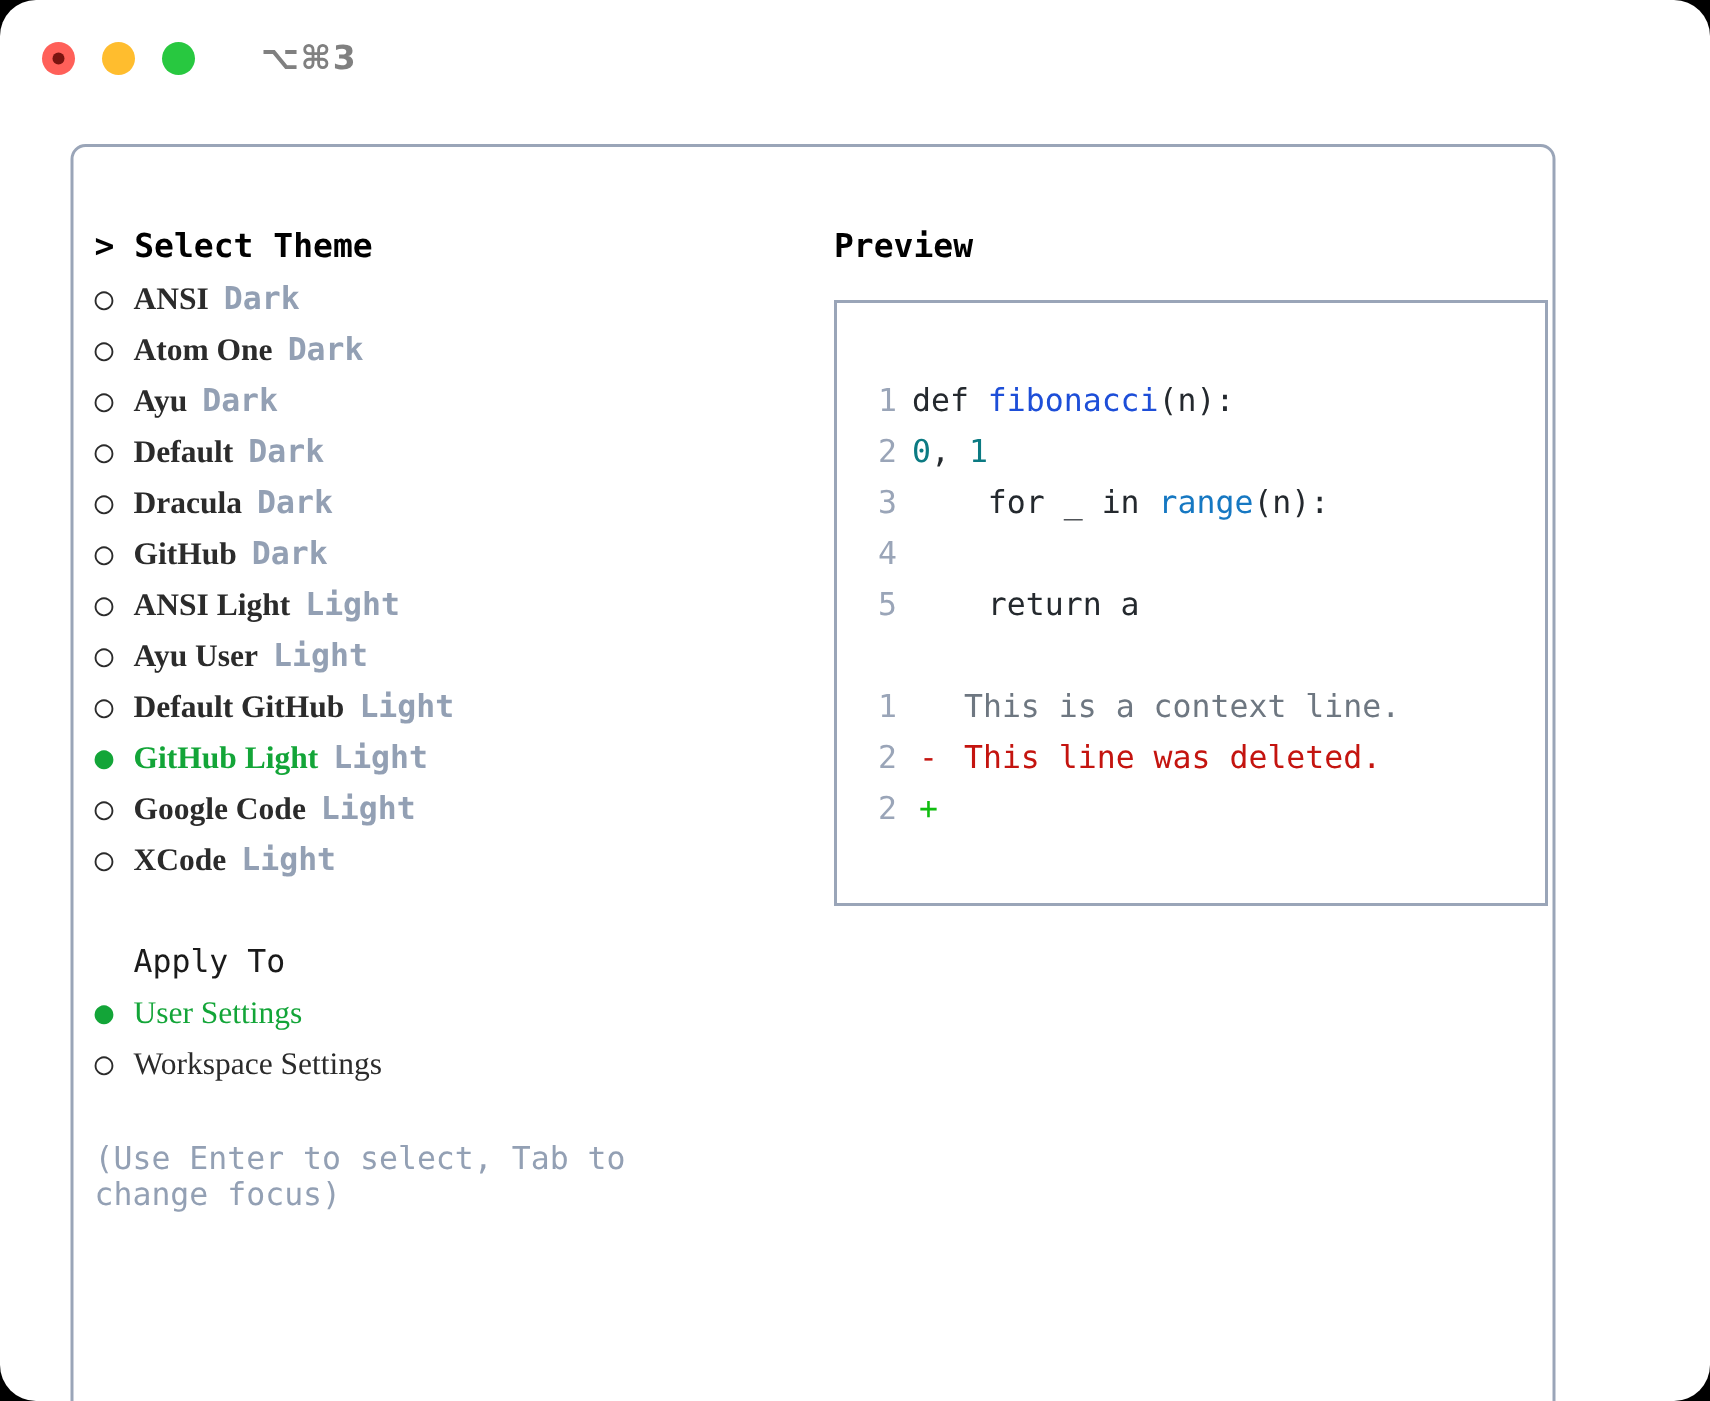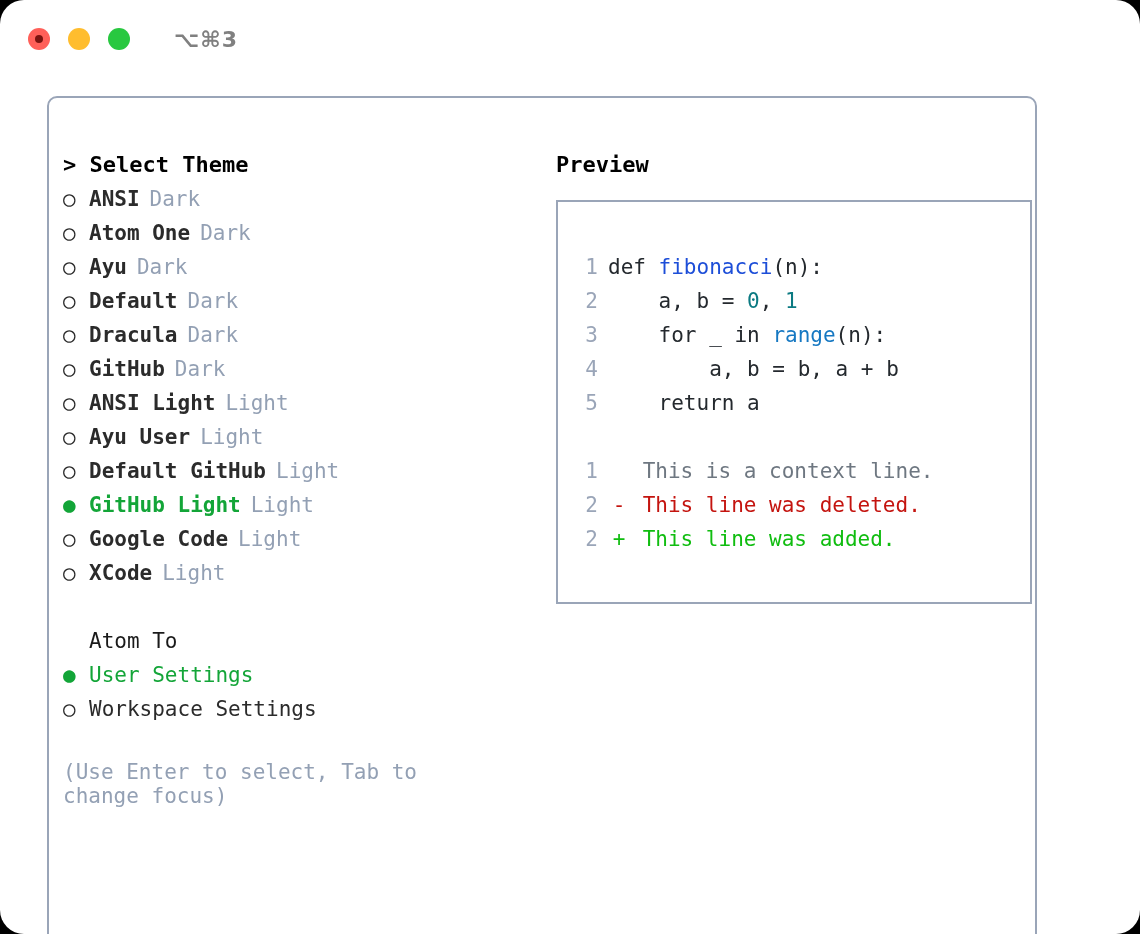--- a/index.html
+++ b/index.html
@@ -118,26 +118,27 @@
     width: 26px;
     flex: 0 0 26px;
     font-size: 21px;
     color: #2b2b2b;
     line-height: 34px;
   }
   .bullet.sel { color: #13a538; }
   .label {
     color: #2b2b2b;
     font-weight: bold;
+    font-family: Liberation Serif, serif;
   }
   .row.selected .label { color: #13a538; }
   .badge {
     color: #93a0b4;
     margin-left: 10px;
-    font-weight: normal;
+    font-weight: bold;
   }
 
   .apply-header {
     font-size: 21px;
     color: #1a1a1a;
     line-height: 34px;
     height: 34px;
     padding-left: 26px;
     white-space: pre;
     font-weight: normal;
@@ -237,45 +238,45 @@
             <div class="row"><span class="bullet">○</span><span class="label">ANSI Light</span><span class="badge">Light</span></div>
             <div class="row"><span class="bullet">○</span><span class="label">Ayu User</span><span class="badge">Light</span></div>
             <div class="row"><span class="bullet">○</span><span class="label">Default GitHub</span><span class="badge">Light</span></div>
             <div class="row selected"><span class="bullet sel">●</span><span class="label">GitHub Light</span><span class="badge">Light</span></div>
             <div class="row"><span class="bullet">○</span><span class="label">Google Code</span><span class="badge">Light</span></div>
             <div class="row"><span class="bullet">○</span><span class="label">XCode</span><span class="badge">Light</span></div>
           </div>
 
         <div class="spacer-34"></div>
 
-        <div class="apply-header">Atom To</div>
+        <div class="apply-header">Apply To</div>
         <div id="apply-list">
             <div class="row apply-row selected"><span class="bullet sel">●</span><span class="label">User Settings</span></div>
             <div class="row apply-row"><span class="bullet">○</span><span class="label">Workspace Settings</span></div>
           </div>
 
         <div class="spacer-34"></div>
 
         <div class="hint">(Use Enter to select, Tab to change focus)</div>
       </div>
 
       <div class="right-col">
         <div class="preview-title">Preview</div>
         <div class="preview-box">
           <div id="code-block">
               <div class="code-line"><span class="lineno">1</span><span class="code-text">def </span><span class="tok-fn">fibonacci</span><span class="code-text">(n):</span></div>
-              <div class="code-line"><span class="lineno">2</span><span class="code-text">    a, b = </span><span class="tok-num">0</span><span class="code-text">, </span><span class="tok-num">1</span></div>
+              <div class="code-line"><span class="lineno">2</span><span class="tok-num">0</span><span class="code-text">, </span><span class="tok-num">1</span></div>
               <div class="code-line"><span class="lineno">3</span><span class="code-text">    for _ in </span><span class="tok-kw">range</span><span class="code-text">(n):</span></div>
-              <div class="code-line"><span class="lineno">4</span><span class="code-text">        a, b = b, a + b</span></div>
+              <div class="code-line"><span class="lineno">4</span></div>
               <div class="code-line"><span class="lineno">5</span><span class="code-text">    return a</span></div>
             </div>
           <div class="blank-line"></div>
           <div id="diff-block">
               <div class="diff-line"><span class="lineno">1</span><span class="diff-marker diff-ctx"> </span><span class="diff-ctx"> This is a context line.</span></div>
               <div class="diff-line"><span class="lineno">2</span><span class="diff-marker diff-del">-</span><span class="diff-del"> This line was deleted.</span></div>
-              <div class="diff-line"><span class="lineno">2</span><span class="diff-marker diff-add">+</span><span class="diff-add"> This line was added.</span></div>
+              <div class="diff-line"><span class="lineno">2</span><span class="diff-marker diff-add">+</span></div>
             </div>
         </div>
       </div>
 
     </div>
   </div>
 </div>
 
 </body></html>

